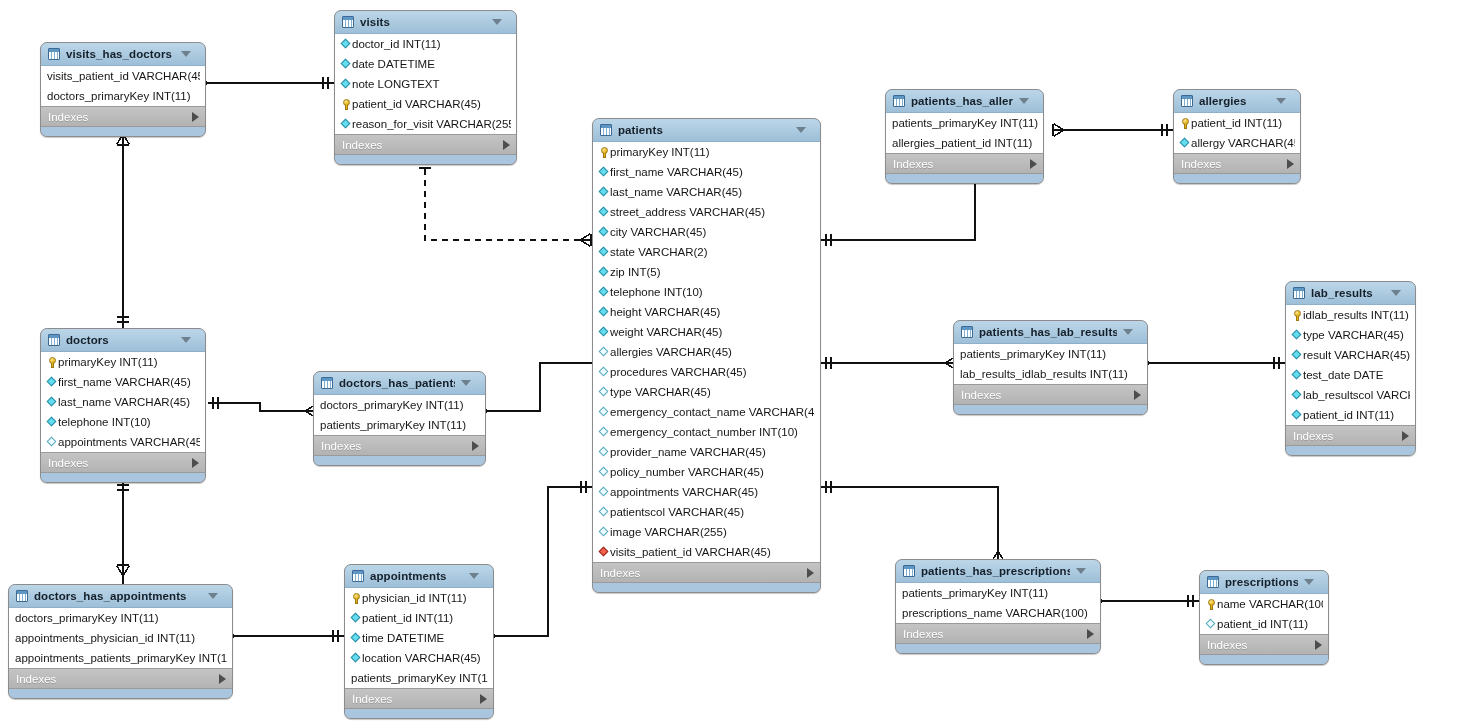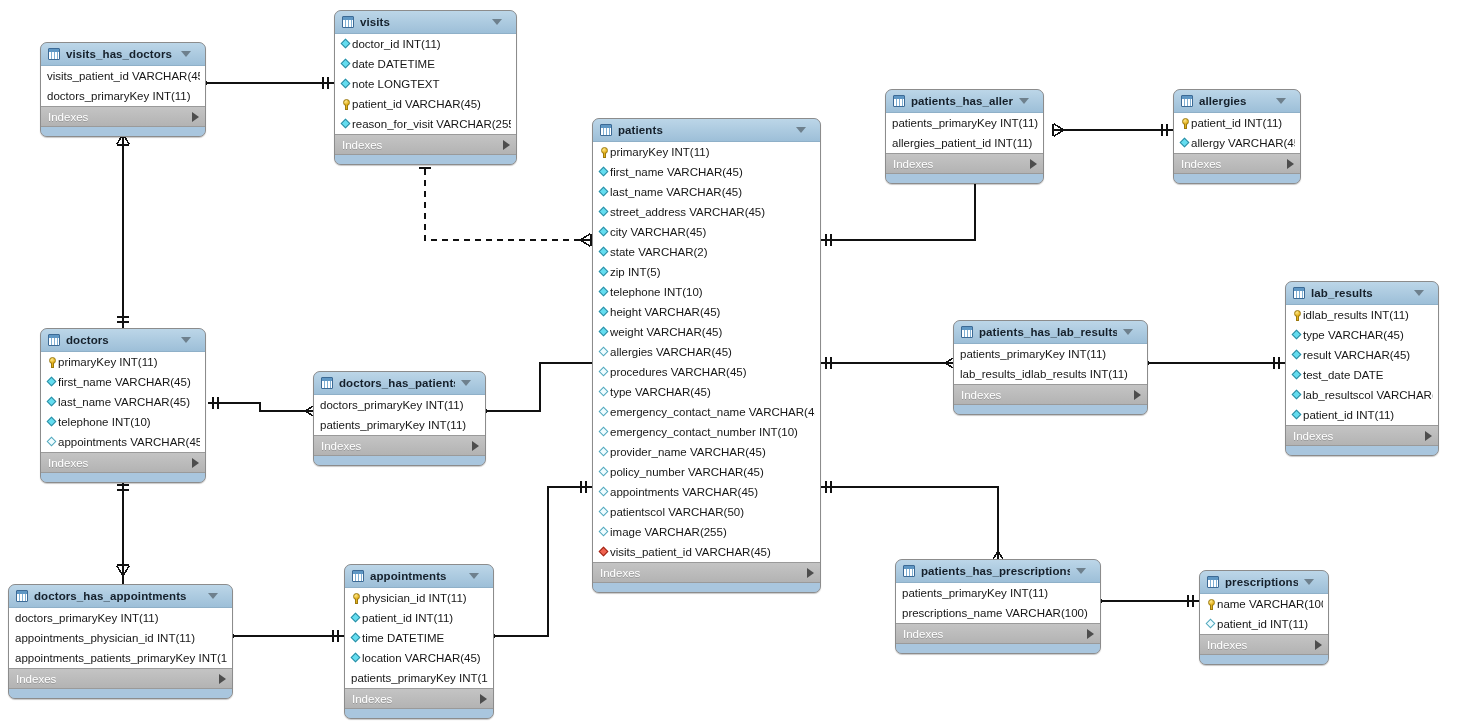--- a/index.html
+++ b/index.html
@@ -371,21 +371,21 @@
           <div class="col">
             <span class="g diaO"></span>
             <span class="nm">policy_number VARCHAR(45)</span>
           </div>
           <div class="col">
             <span class="g diaO"></span>
             <span class="nm">appointments VARCHAR(45)</span>
           </div>
           <div class="col">
             <span class="g diaO"></span>
-            <span class="nm">patientscol VARCHAR(50)</span>
+            <span class="nm">patientscol VARCHAR(45)</span>
           </div>
           <div class="col">
             <span class="g diaO"></span>
             <span class="nm">image VARCHAR(255)</span>
           </div>
           <div class="col">
             <span class="g diaR"></span>
             <span class="nm">visits_patient_id VARCHAR(45)</span>
           </div>
         </div>
@@ -432,21 +432,21 @@
             <span class="g dia"></span>
             <span class="nm">allergy VARCHAR(45)</span>
           </div>
         </div>
         <div class="idx">
           <span class="lbl">Indexes</span>
           <span class="tri"></span>
         </div>
         <div class="foot"></div>
       </div>
-      <div class="tbl" style="left: 1285px; top: 281px; width: 154px;">
+      <div class="tbl" style="left: 1285px; top: 281px; width: 131px;">
         <div class="tbl-hd">
           <span class="ico-table"></span>
           <span class="tbl-ttl">lab_results</span>
           <span class="ico-caret"></span>
         </div>
         <div class="tbl-body">
           <div class="col">
             <span class="g key"></span>
             <span class="nm">idlab_results INT(11)</span>
           </div>

